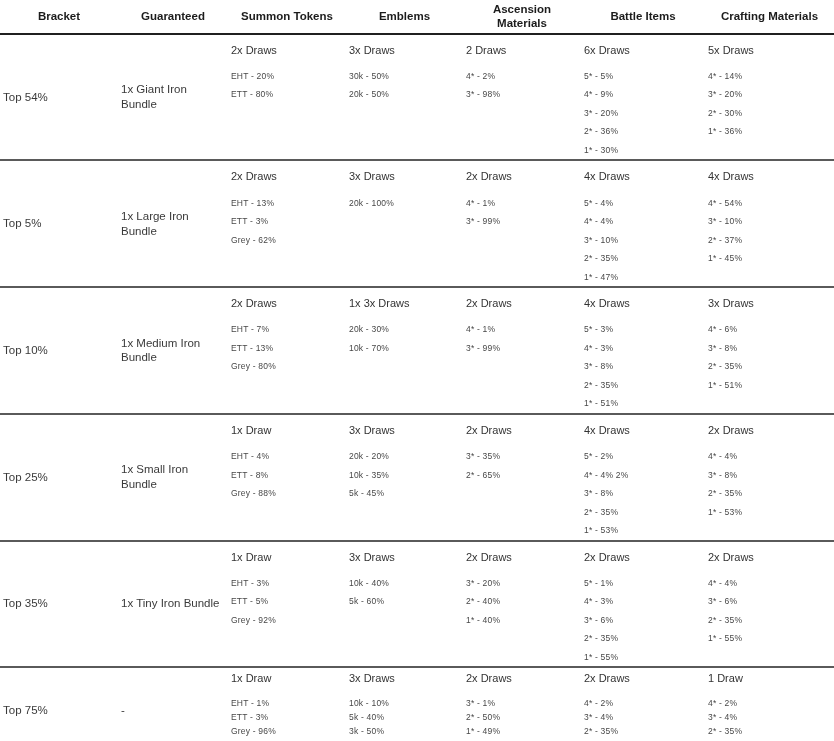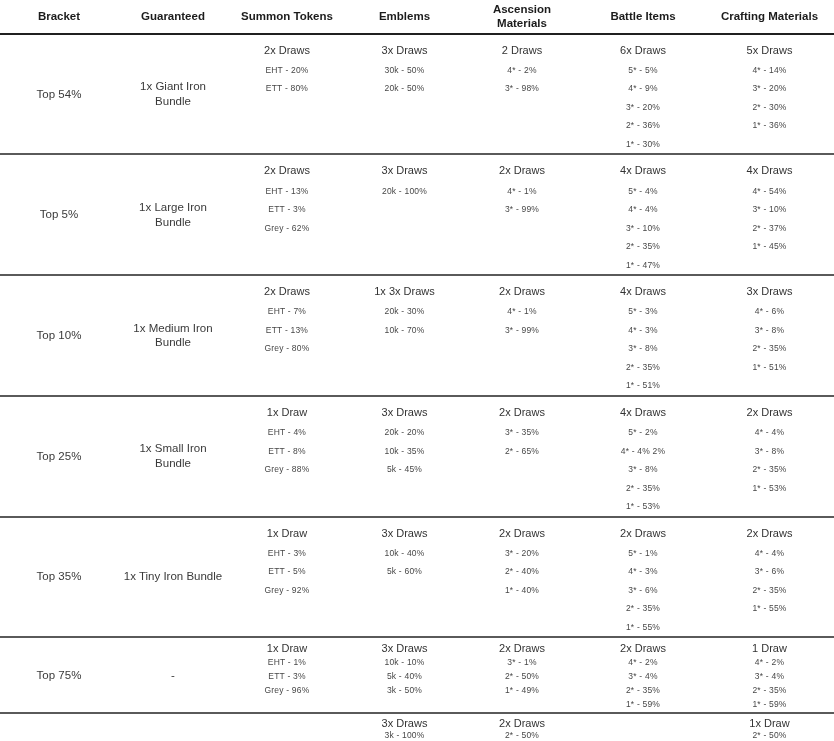--- a/index.html
+++ b/index.html
@@ -40,47 +40,46 @@
 
   tbody tr:nth-child(1) { height: 116px; }
   tbody tr:nth-child(2) { height: 113px; }
   tbody tr:nth-child(3) { height: 114px; }
   tbody tr:nth-child(4) { height: 115px; }
   tbody tr:nth-child(5) { height: 106px; }
   tbody tr:nth-child(6) { height: 76px; }
   tbody tr:nth-child(7) { height: 53px; }
 
   td {
-    text-align: center;
     vertical-align: top;
     padding: 0 3px;
   }
   td.mid {
     vertical-align: middle;
     font-size: 11.5px;
     color: #3a3a3a;
     line-height: 1.3;
   }
   .main {
     font-size: 11px;
     color: #333333;
     padding-top: 9px;
     line-height: 1.2;
   }
-  .details { margin-top: 4px; }
+  .details { margin-top: 10px; }
   .detail {
     font-size: 8.5px;
     color: #474747;
     line-height: 18.5px;
     letter-spacing: 0.2px;
   }
 
   
   tr.compact .main { padding-top: 4px; }
-  tr.compact .details { margin-top: 0; }
+  tr.compact .details { margin-top: 11px; }
   tr.compact .detail { line-height: 14px; }
 
   
   tr.xcompact .main { padding-top: 3px; }
   tr.xcompact .details { margin-top: 0; }
   tr.xcompact .detail { line-height: 11.5px; }
 </style>
 </head>
 <body>
 

